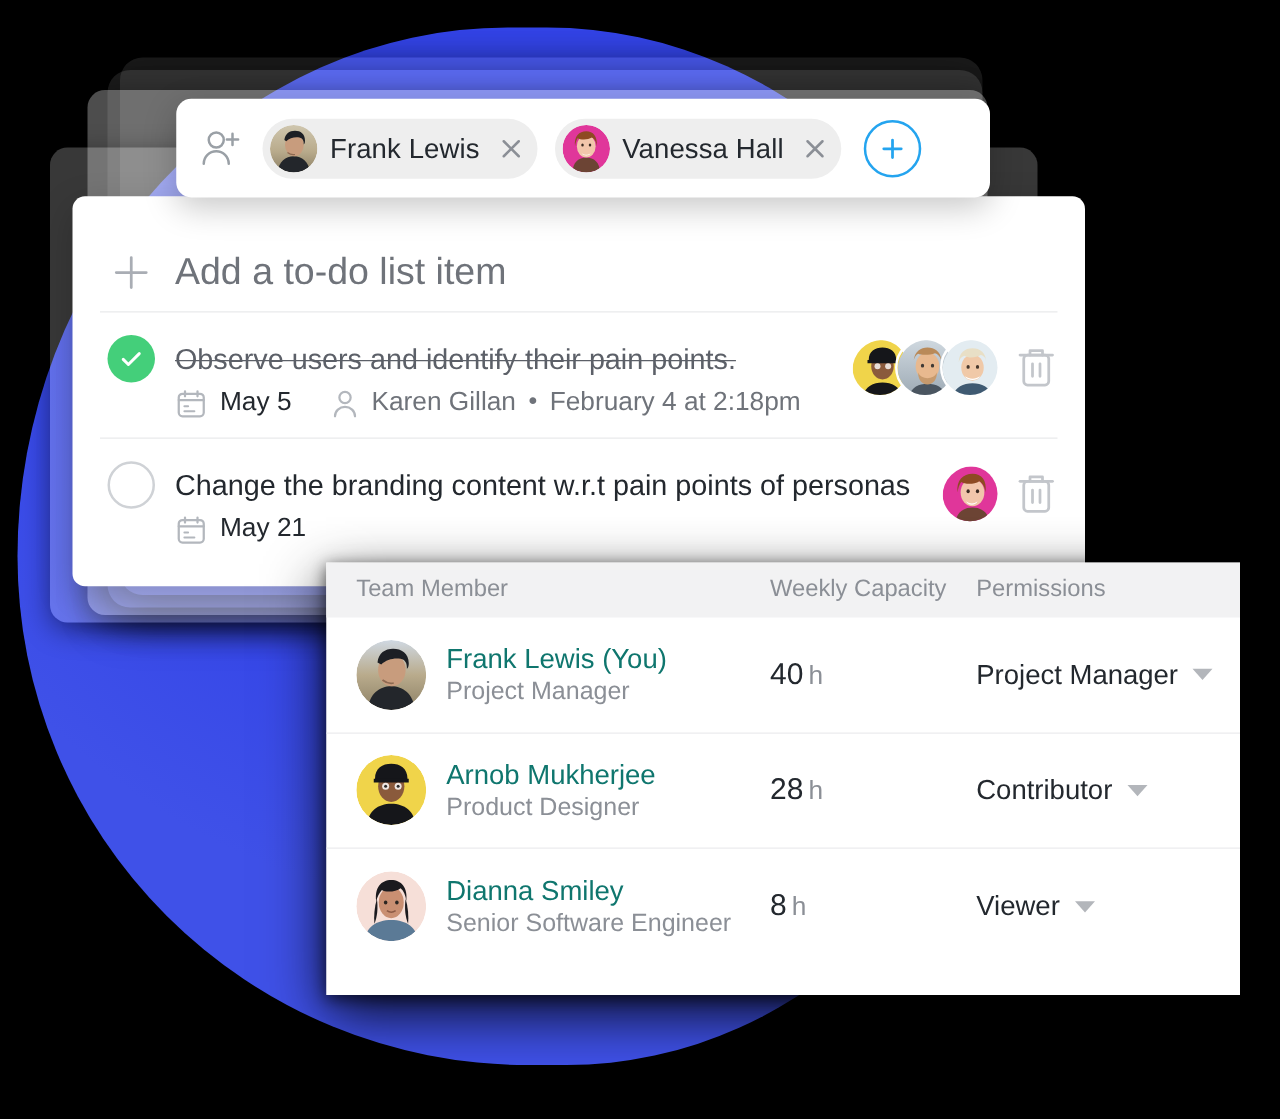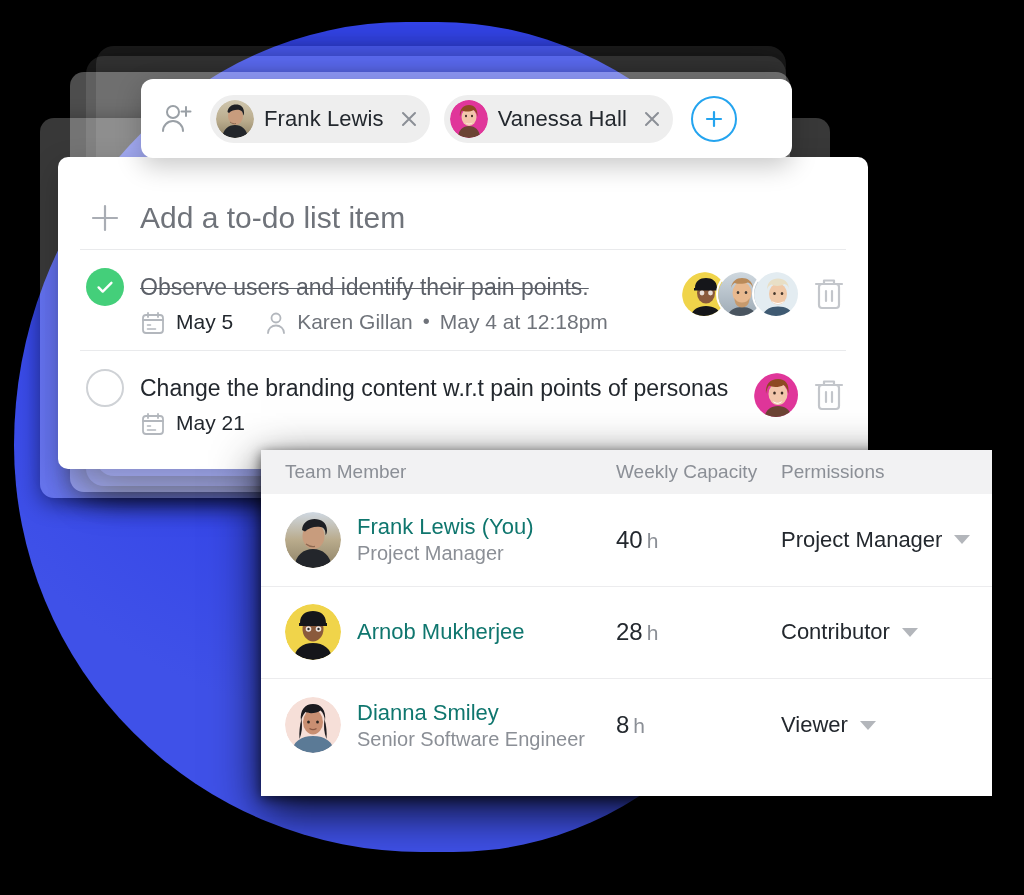--- a/index.html
+++ b/index.html
@@ -270,21 +270,21 @@
         </span>
         <span class="d1">May 5</span>
         <span class="uic">
           <svg viewBox="0 0 22 26" width="22" height="26" fill="none" stroke="#b3b7bd" stroke-width="1.8" stroke-linecap="round">
             <circle cx="11" cy="8" r="4.5"></circle>
             <path d="M3 23c0-4.2 3.6-7.5 8-7.5s8 3.3 8 7.5"></path>
           </svg>
         </span>
         <span>Karen Gillan</span>
         <span class="dot">•</span>
-        <span>May 4 at 12:18pm</span>
+        <span>February 4 at 2:18pm</span>
       </div>
 
       <div class="todo-right">
         <span class="stack-av">
           <svg viewBox="0 0 48 48" width="48" height="48">
             <defs>
                 <clipPath id="a1">
                   <circle cx="24" cy="24" r="24"></circle>
                 </clipPath>
               </defs>
@@ -466,20 +466,21 @@
                 <path d="M14 19h28v3H14z" fill="#15161a"></path>
                 <ellipse cx="23.5" cy="25" rx="2.8" ry="2.8" fill="#fff" opacity=".85"></ellipse>
                 <ellipse cx="33.5" cy="25" rx="2.8" ry="2.8" fill="#fff" opacity=".85"></ellipse>
                 <ellipse cx="23.5" cy="25" rx="1.2" ry="1.2" fill="#2a2a2a"></ellipse>
                 <ellipse cx="33.5" cy="25" rx="1.2" ry="1.2" fill="#2a2a2a"></ellipse>
               </g>
             </svg>
           </span>
           <span>
             <div class="m-name">Arnob Mukherjee</div>
+            <div class="m-role">Product Designer</div>
           </span>
         </div>
       </div>
       <div class="c-cap">
         <span class="cap-val">28</span><span class="cap-h">h</span>
       </div>
       <div class="c-perm">
         <div class="perm-sel">
           <span class="perm-txt">Contributor</span>
           <span class="caret"></span>

